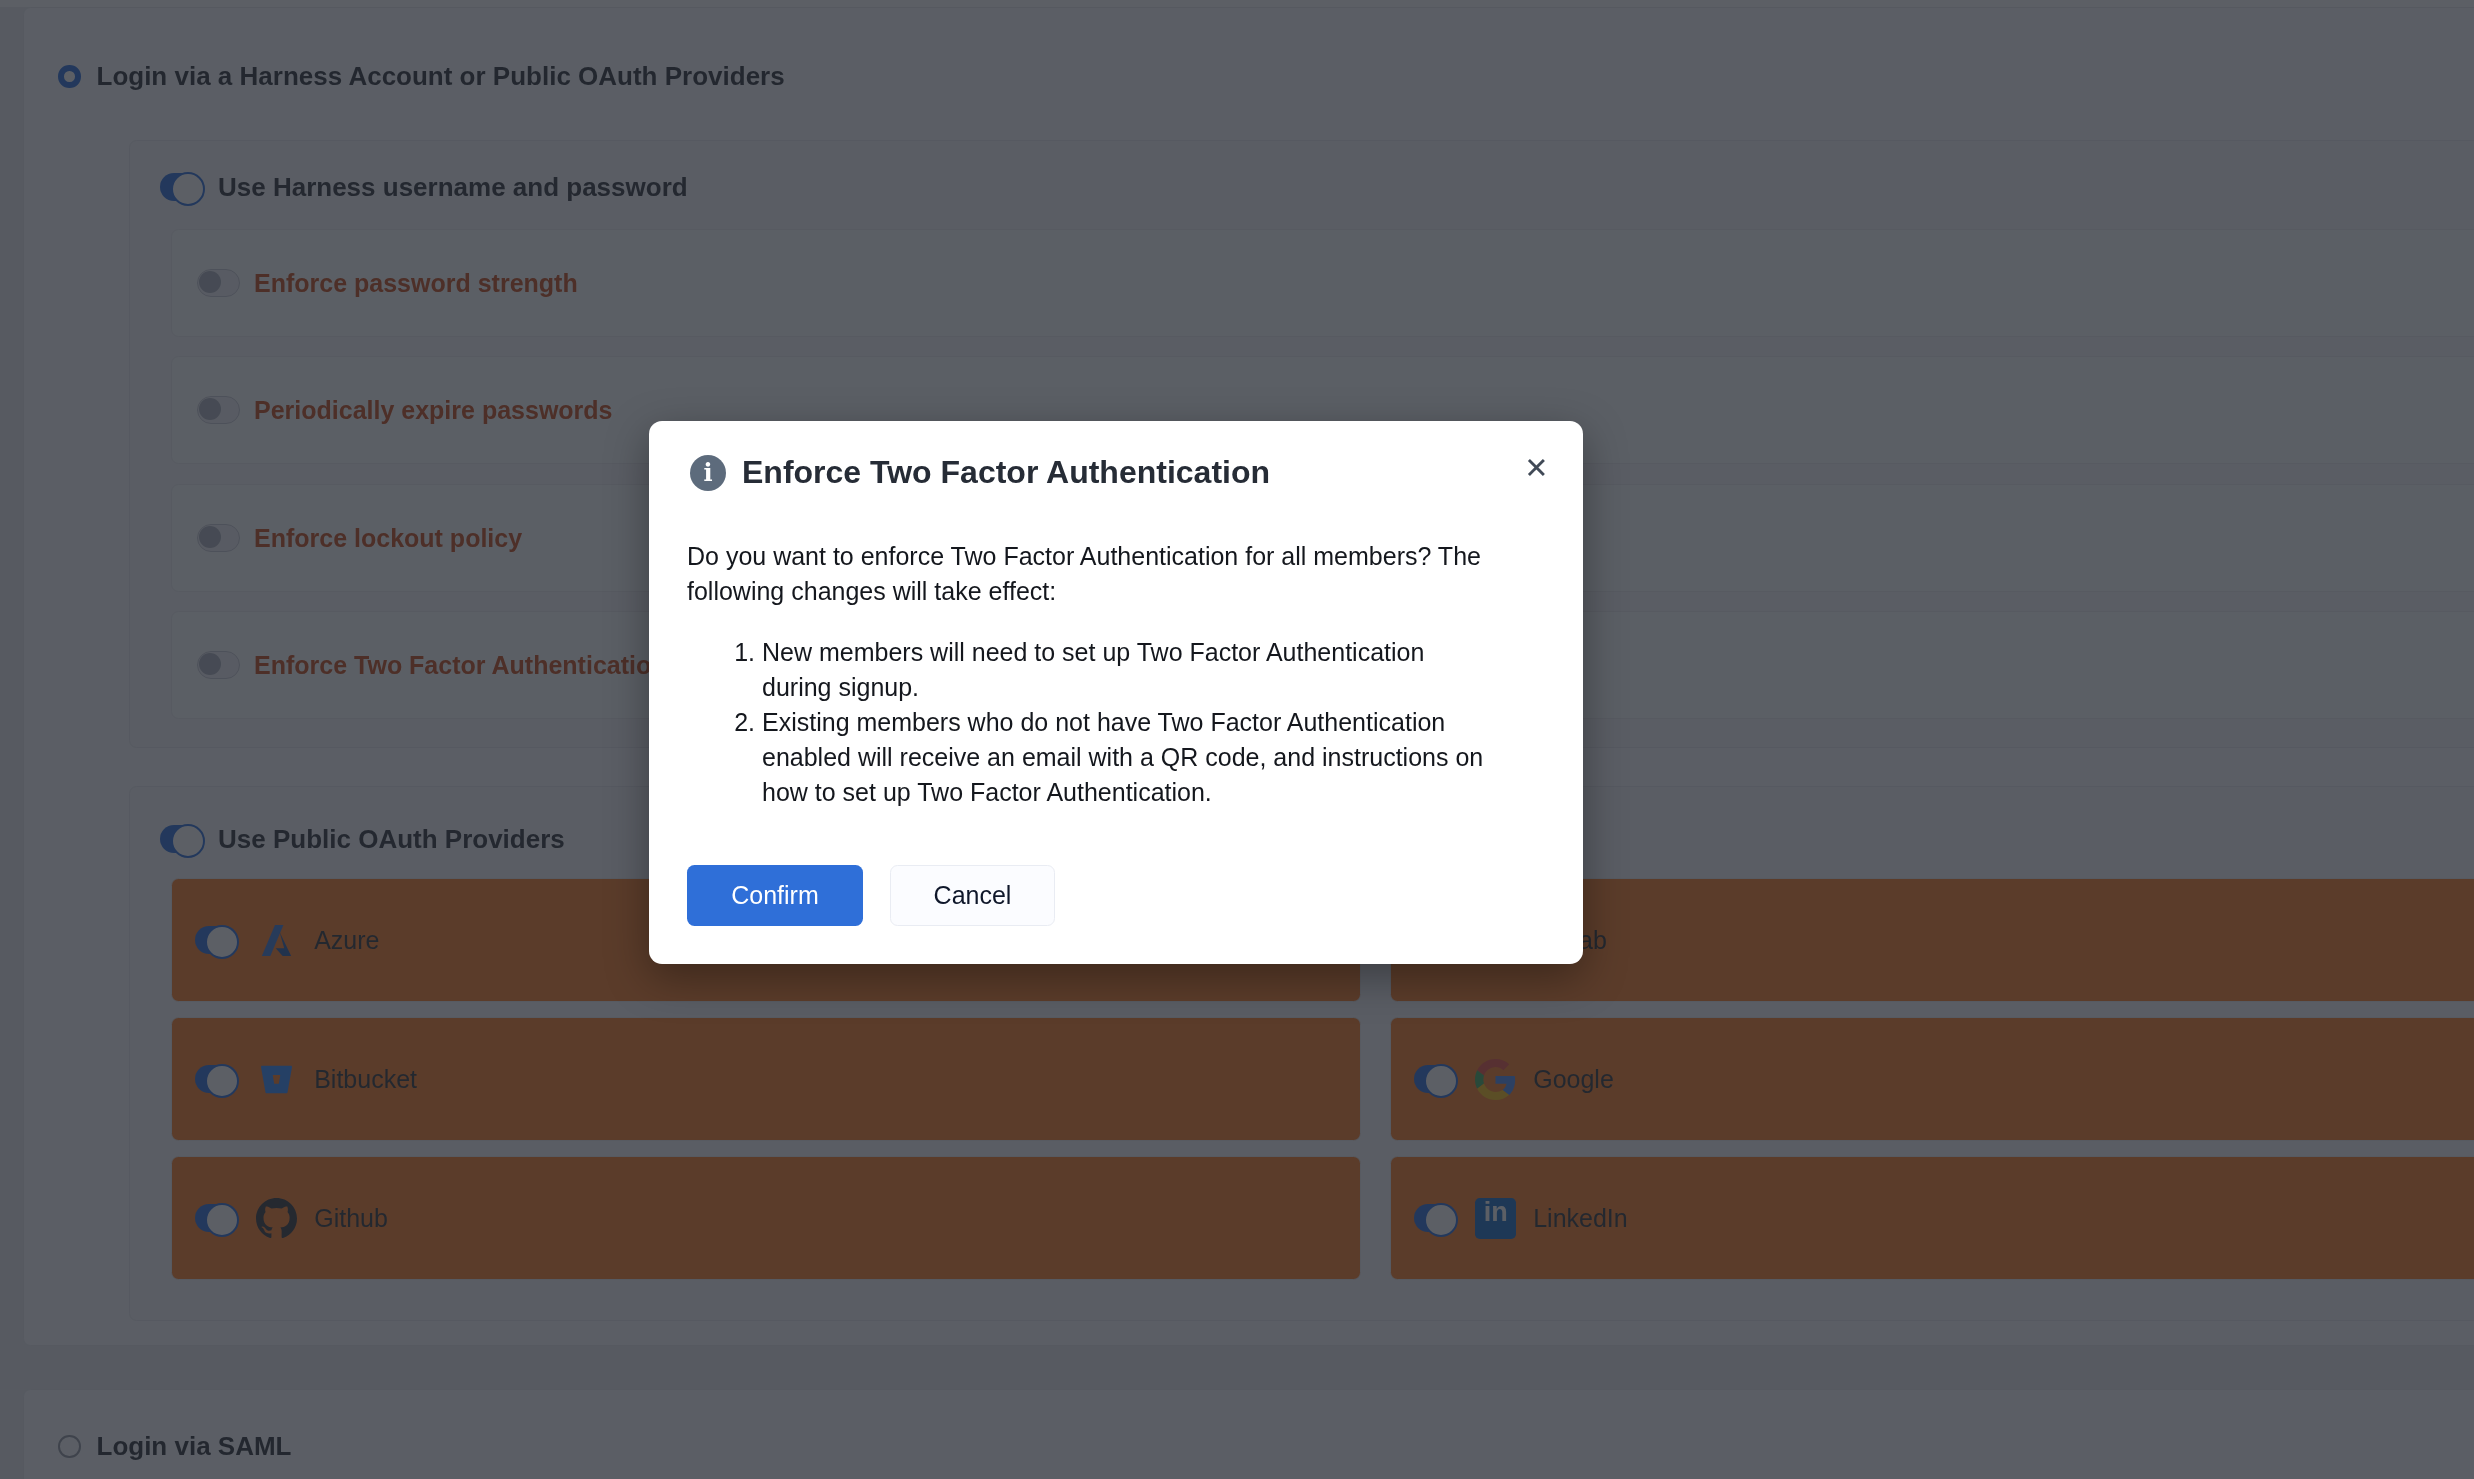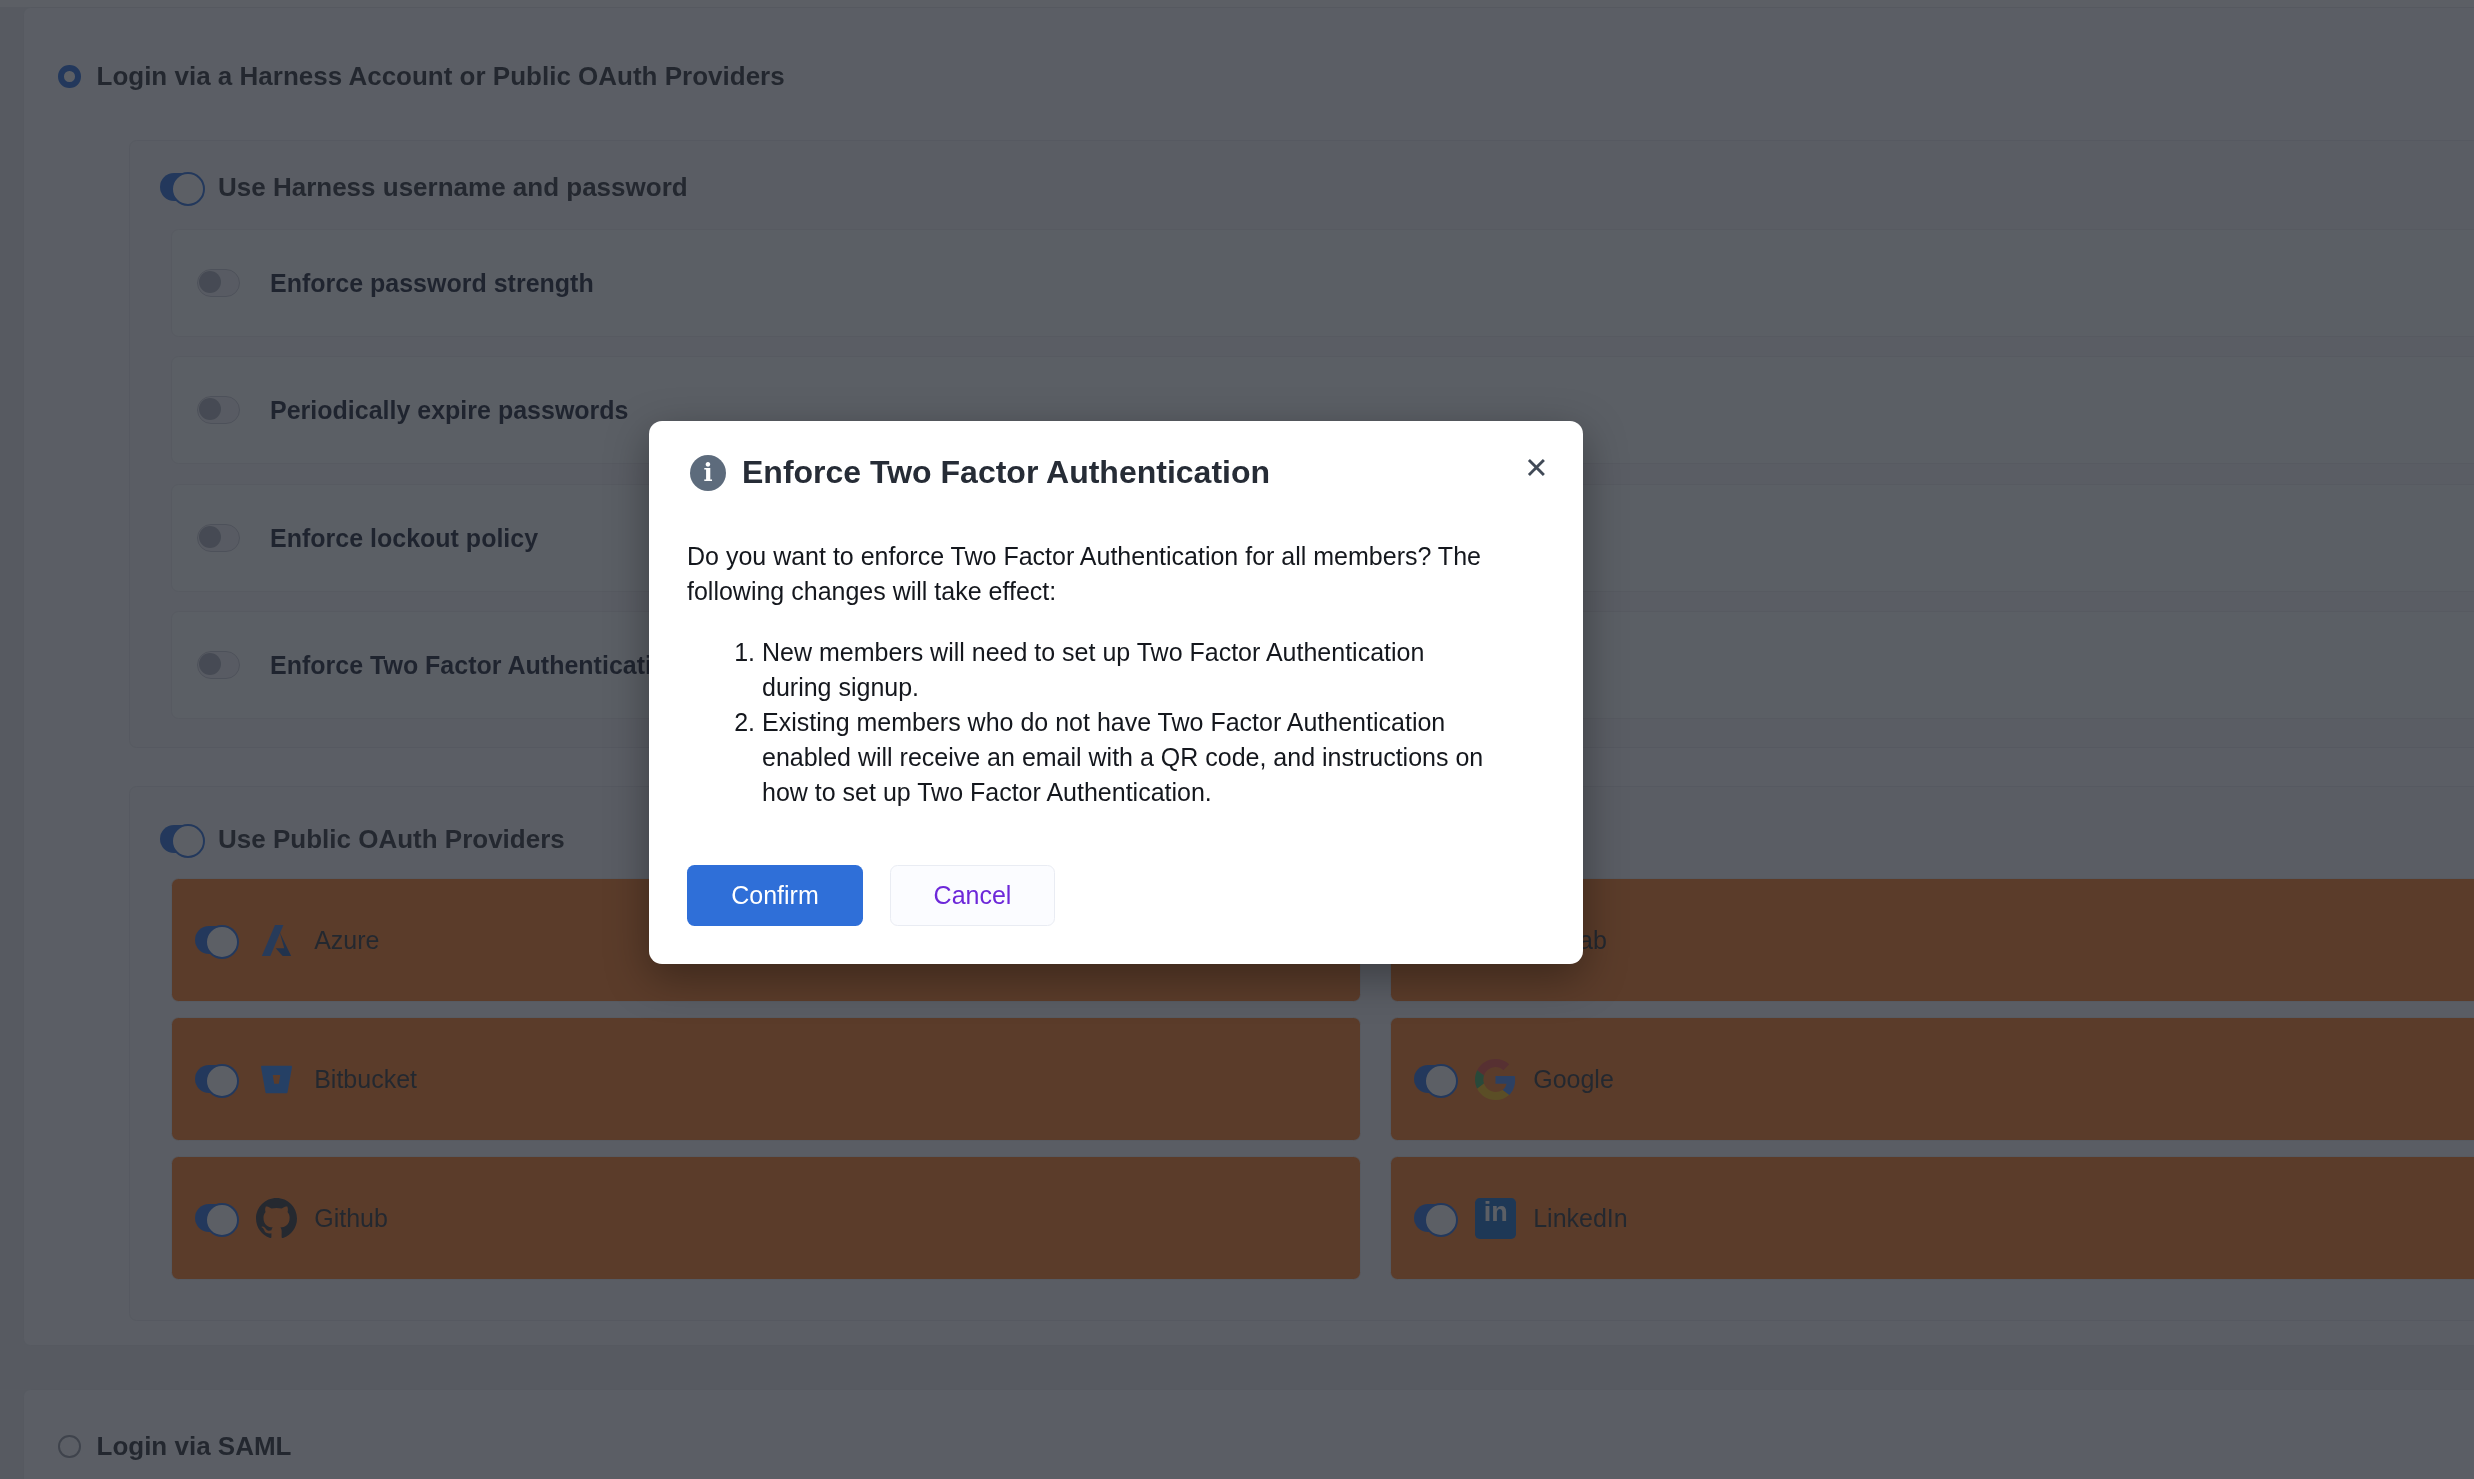--- a/index.html
+++ b/index.html
@@ -37,21 +37,21 @@
   .section-header { position:absolute; display:flex; align-items:center; gap:15px; height:56px; }
   #header-userpass { left:160px; top:159px; }
   #header-oauth    { left:160px; top:811px; }
   .section-header-label { font-size:26px; font-weight:600; color:#20252d; }
 
   .sub-row {
     position:absolute; left:171px; width:2318px; height:108px;
     background:#fcfdfe; border:0.9px solid #e9ebf0; border-radius:7.5px;
     display:flex; align-items:center; padding-left:25px;
   }
-  .sub-row .row-label { margin-left:30px; font-size:25px; font-weight:600; color:#0f172a; }
+  .sub-row .row-label { margin-left:14px; font-size:25px; font-weight:600; color:#c2410c; }
 
   .provider-row {
     position:absolute; height:124px;
     background:#f97316; border:0.9px solid #e9ebf0; border-radius:7.5px;
     display:flex; align-items:center; padding-left:22.5px;
   }
   .provider-row.colL { left:171px;  width:1190px; }
   .provider-row.colR { left:1390px; width:1190px; }
   .provider-icon { width:41px; height:41px; flex:none; margin-left:18.7px; display:flex; align-items:center; justify-content:center; }
   .provider-label { margin-left:17px; font-size:25px; font-weight:500; color:#1f242b; }
@@ -96,21 +96,21 @@
   }
   .modal-body {
     position:absolute; left:38px; top:118px; width:797px;
     font-size:25px; line-height:35px; color:#14171d;
   }
   .modal-body ol { margin-top:26px; padding-left:75px; }
   .modal-body li { line-height:35px; }
   .modal-buttons { position:absolute; left:38px; top:444px; display:flex; gap:27px; }
   .btn { border-radius:7.5px; font-size:25px; font-weight:500; display:flex; align-items:center; justify-content:center; cursor:pointer; font-family:"Liberation Sans", sans-serif; }
   .btn-primary   { width:176px; height:61px; background:#2f6fd8; border:none; color:#ffffff; }
-  .btn-secondary { width:165px; height:61px; background:#fbfcff; border:1.9px solid #e9ecf3; color:#6d28d9; }
+  .btn-secondary { width:165px; height:61px; background:#fbfcff; border:1.9px solid #e9ecf3; color:#0f172a; }
 </style>
 </head>
 <body>
 
 <div class="top-strip"></div>
 <div class="big-card"></div>
 
 <div class="radio-row" id="radio-row-oauth">
   <span class="radio sel"></span>
   <span class="radio-label">Login via a Harness Account or Public OAuth Providers</span>

